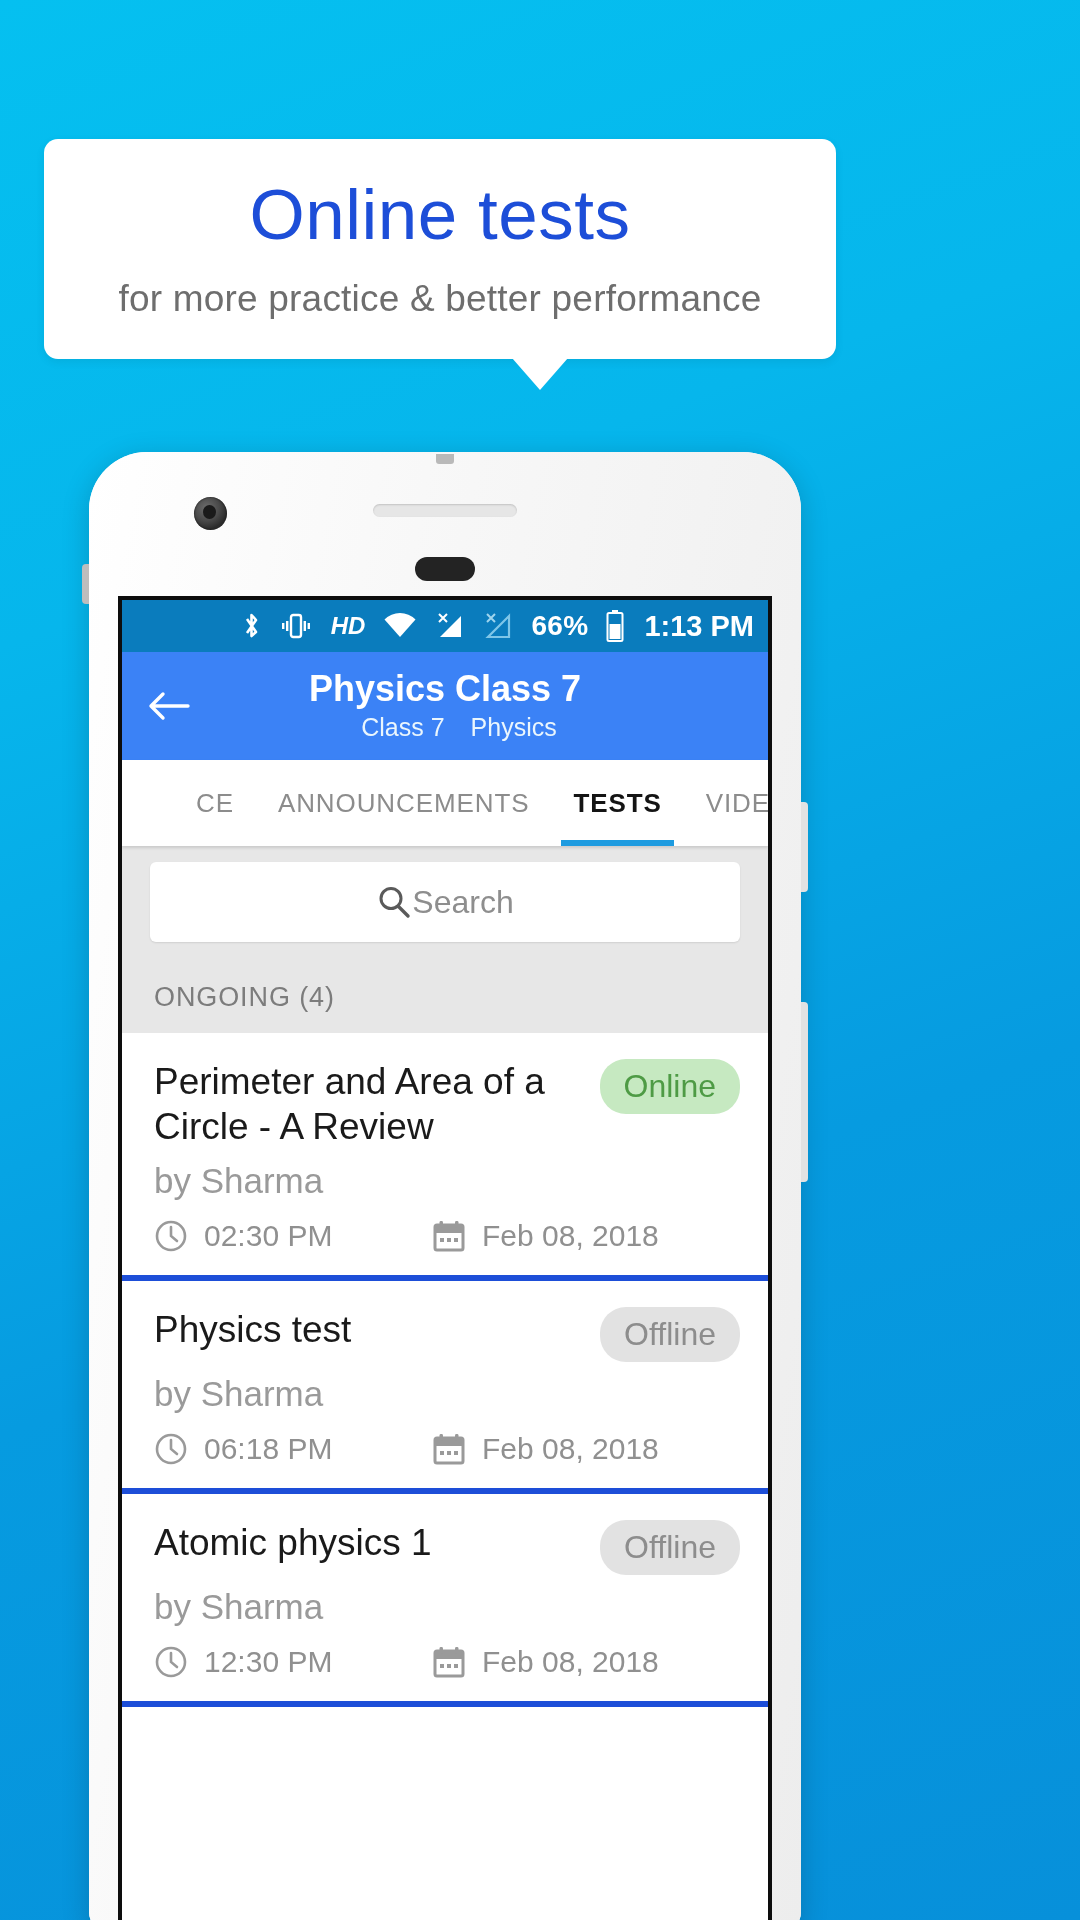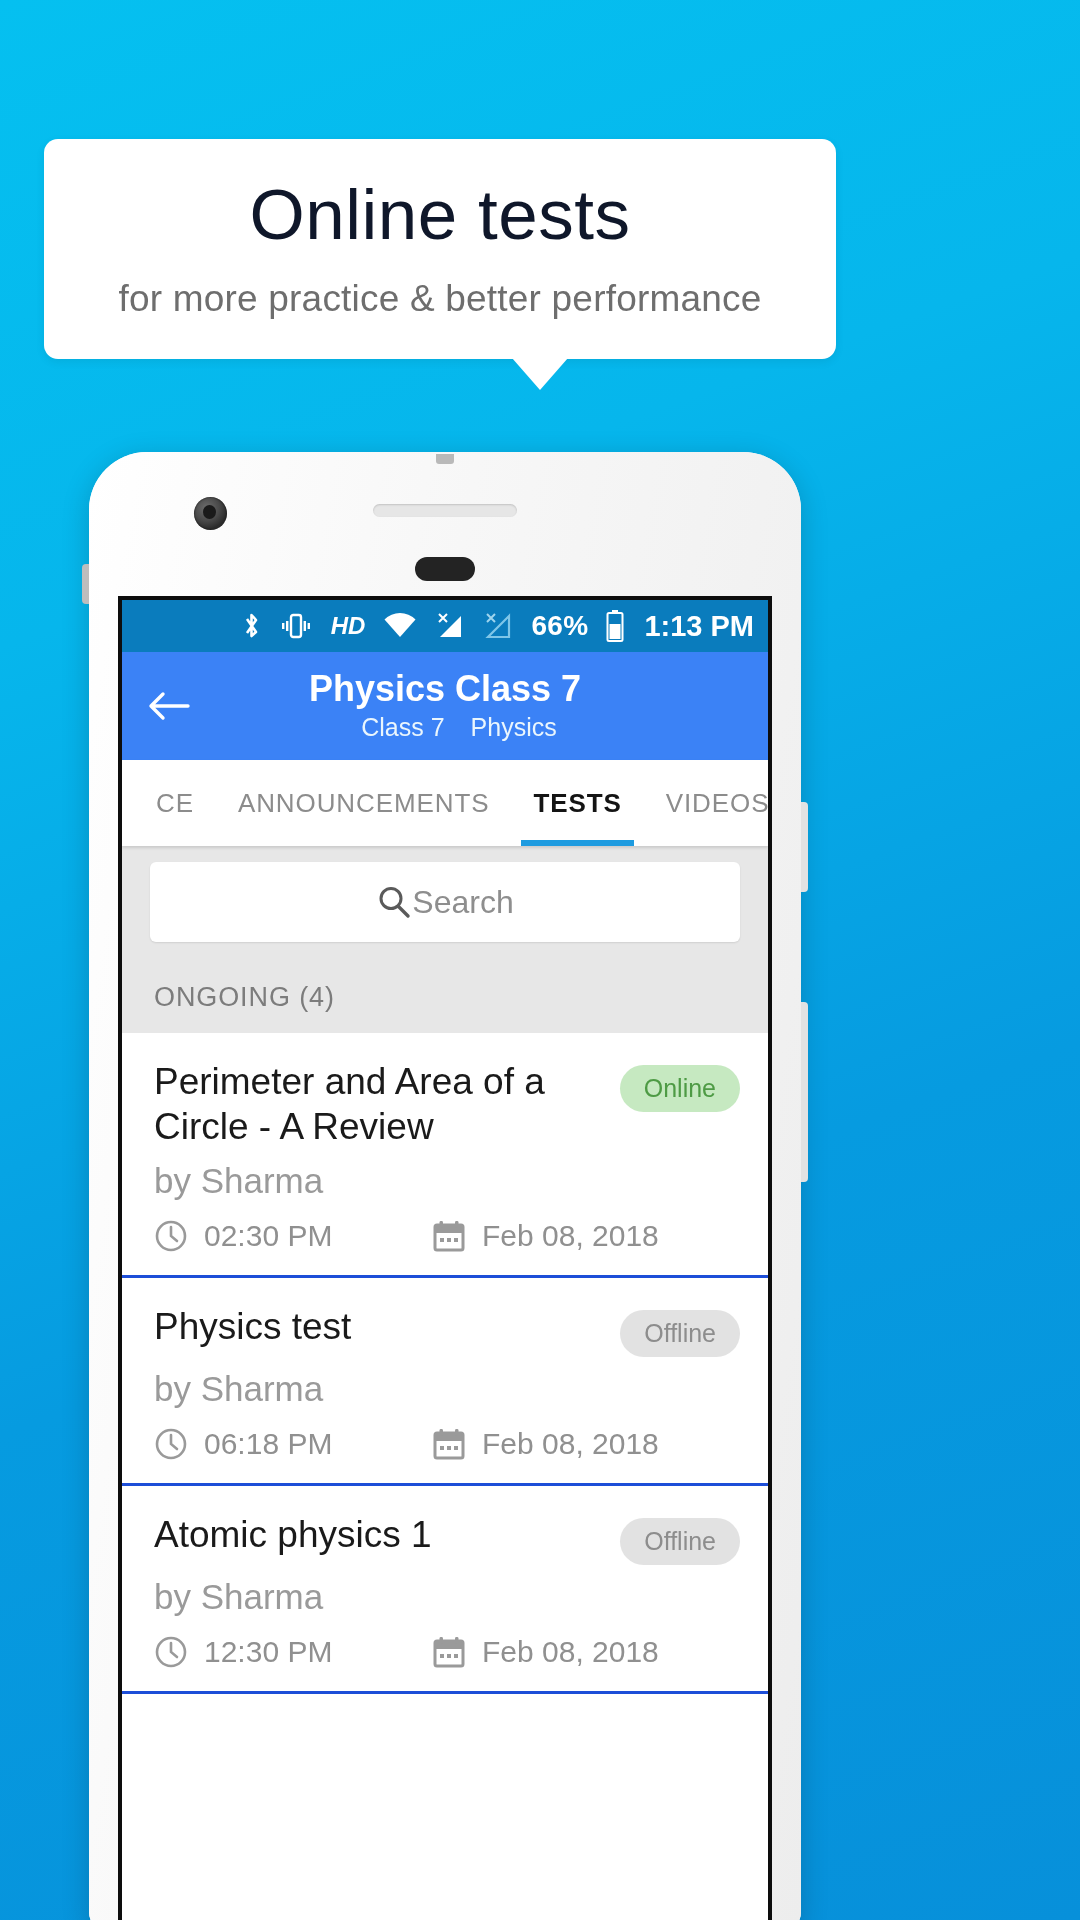--- a/index.html
+++ b/index.html
@@ -30,21 +30,21 @@
     background: #ffffff;
     border-radius: 14px;
     box-shadow: 0 3px 10px rgba(0,0,0,0.07);
     display: flex;
     flex-direction: column;
     align-items: center;
     justify-content: center;
   }
   .callout-title {
     font-size: 71px;
-    color: #0f172a;
+    color: #1d4ed8;
     letter-spacing: 0.5px;
     line-height: 1.0;
     font-weight: 400;
   }
   .callout-sub {
     margin-top: 28px;
     font-size: 37px;
     color: #6E6E6E;
     font-weight: 400;
     letter-spacing: 0.2px;
@@ -240,21 +240,21 @@
     height: 100%;
     display: flex;
     align-items: center;
     justify-content: center;
     font-size: 26px;
     letter-spacing: 0.9px;
     color: #8C8C8C;
     padding: 0 22px;
     white-space: nowrap;
   }
-  .tab.first { padding-left: 34px; }
+  .tab.first { padding-left: 34px; margin-left: 40px; }
   .tab.active {
     color: #141414;
     font-weight: 700;
   }
   .tab.active::after {
     content: "";
     position: absolute;
     left: 10px;
     right: 10px;
     bottom: 0;
@@ -287,42 +287,41 @@
     padding: 22px 0 20px 32px;
     font-size: 27px;
     letter-spacing: 0.9px;
     color: #7C7C7C;
     background: #E7E7E7;
   }
 
   .list { background: #ffffff; }
   .row {
     padding: 26px 28px 22px 32px;
-    border-bottom: 3px solid #1d4ed8;
+    border-bottom: 6px solid #1d4ed8;
     position: relative;
   }
   .row-top {
     display: flex;
     align-items: flex-start;
     justify-content: space-between;
     gap: 14px;
   }
   .row-title {
     font-size: 37px;
     color: #1A1A1A;
     line-height: 1.22;
     max-width: 430px;
     font-weight: 400;
   }
   .badge {
     flex: none;
-    margin-top: 6px;
     padding: 9px 24px;
     border-radius: 26px;
-    font-size: 25px;
+    font-size: 32px;
     white-space: nowrap;
   }
   .badge.online {
     background: #C6E9C1;
     color: #4E9B45;
   }
   .badge.offline {
     background: #E2E2E2;
     color: #8D8D8D;
   }

